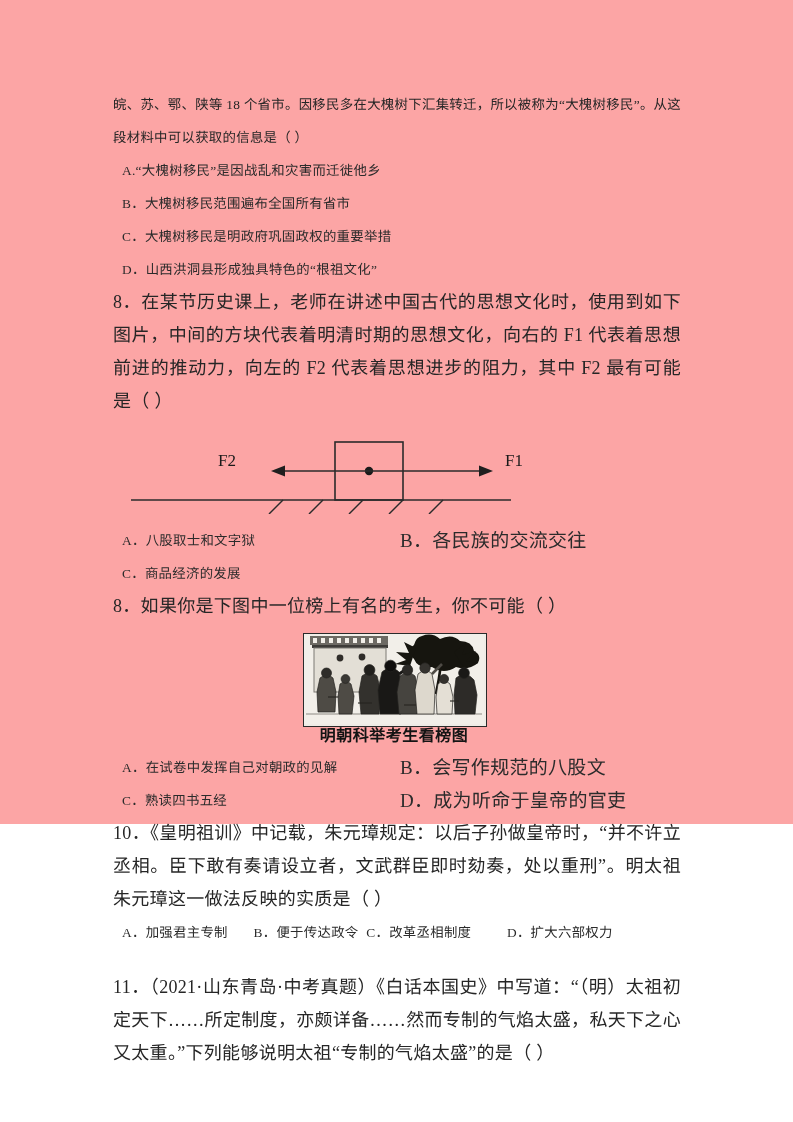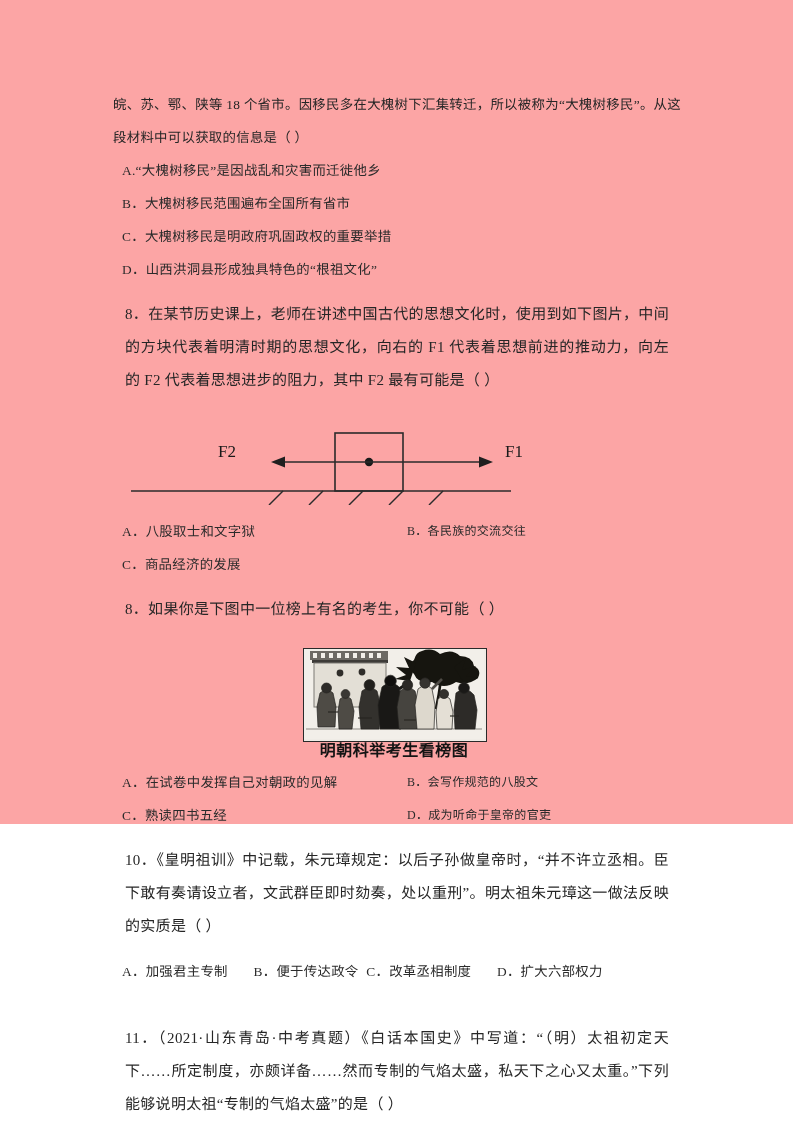--- a/index.html
+++ b/index.html
@@ -34,27 +34,27 @@
   .para {
     font-size: 13.4px;
     line-height: 33px;
     letter-spacing: 0.3px;
     color: #262626;
     text-align: justify;
     text-justify: inter-ideograph;
     margin: 0;
   }
   .q-stem {
-    font-size: 15px;
+    font-size: 18px;
     line-height: 33px;
     letter-spacing: 0.3px;
     color: #262626;
     text-align: justify;
     text-justify: inter-ideograph;
-    margin: 12px;
+    margin: 0;
   }
   .opt-line {
     font-size: 13.4px;
     line-height: 33px;
     letter-spacing: 0.3px;
     color: #2b2b2b;
     margin: 0;
     padding-left: 9px;
     white-space: nowrap;
   }
@@ -70,25 +70,24 @@
     font-size: 13.4px;
     line-height: 33px;
     letter-spacing: 0.3px;
     color: #2b2b2b;
   }
   .opt-row .col-b {
     position: absolute;
     left: 287px;
     top: 0;
     white-space: nowrap;
-    font-size: 12px;
-    line-height: 33px;
-    letter-spacing: 0.3px;
-    color: #2b2b2b;
-    margin-left: 7px;
+    font-size: 19px;
+    line-height: 33px;
+    letter-spacing: 0.3px;
+    color: #2b2b2b;
   }
   .opt-inline {
     position: relative;
     height: 33px;
     font-size: 13.4px;
     line-height: 33px;
     letter-spacing: 0.3px;
     color: #2b2b2b;
     white-space: nowrap;
   }
@@ -276,21 +275,21 @@
       <span class="col-a">C．熟读四书五经</span>
       <span class="col-b">D．成为听命于皇帝的官吏</span>
     </div>
 
     <p class="q-stem">10．《皇明祖训》中记载，朱元璋规定：以后子孙做皇帝时，“并不许立丞相。臣下敢有奏请设立者，文武群臣即时劾奏，处以重刑”。明太祖朱元璋这一做法反映的实质是（    ）</p>
 
     <div class="opt-inline">
       <span class="it" style="margin-left:9px;">A．加强君主专制</span>
       <span class="it" style="margin-left:22px;">B．便于传达政令</span>
       <span class="it" style="margin-left:4px;">C．改革丞相制度</span>
-      <span class="it" style="margin-left:22px;">D．扩大六部权力</span>
+      <span class="it" style="margin-left:32px;">D．扩大六部权力</span>
     </div>
 
     <div class="gap-md"></div>
 
     <p class="q-stem">11．（2021·山东青岛·中考真题）《白话本国史》中写道：“（明）太祖初定天下……所定制度，亦颇详备……然而专制的气焰太盛，私天下之心又太重。”下列能够说明太祖“专制的气焰太盛”的是（    ）</p>
 
   </div>
 </div>
 
 </body></html>

